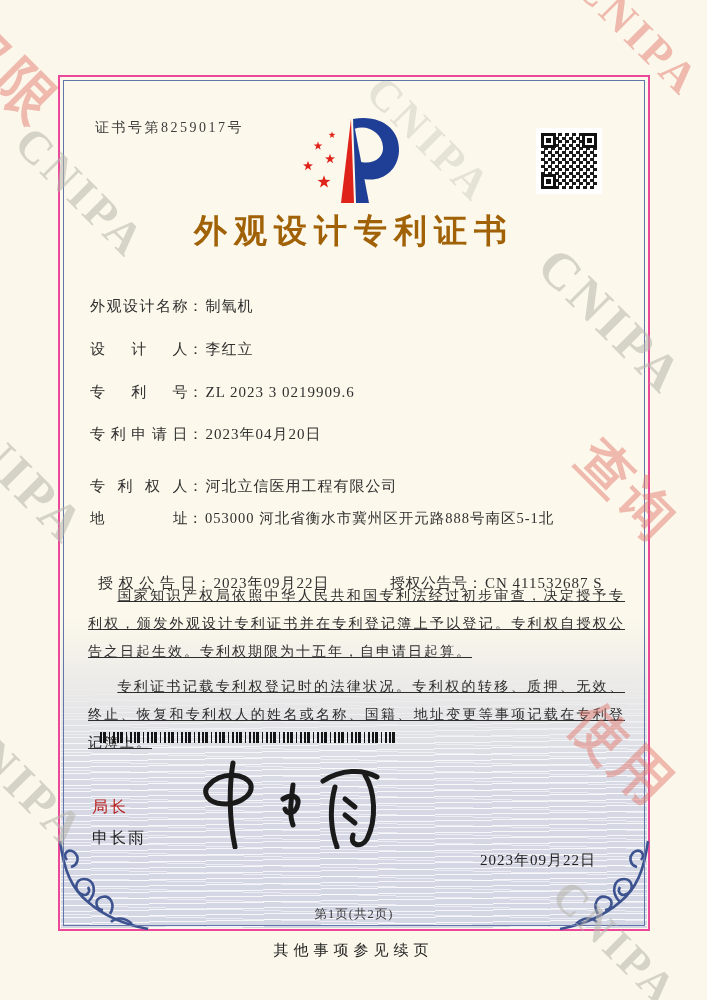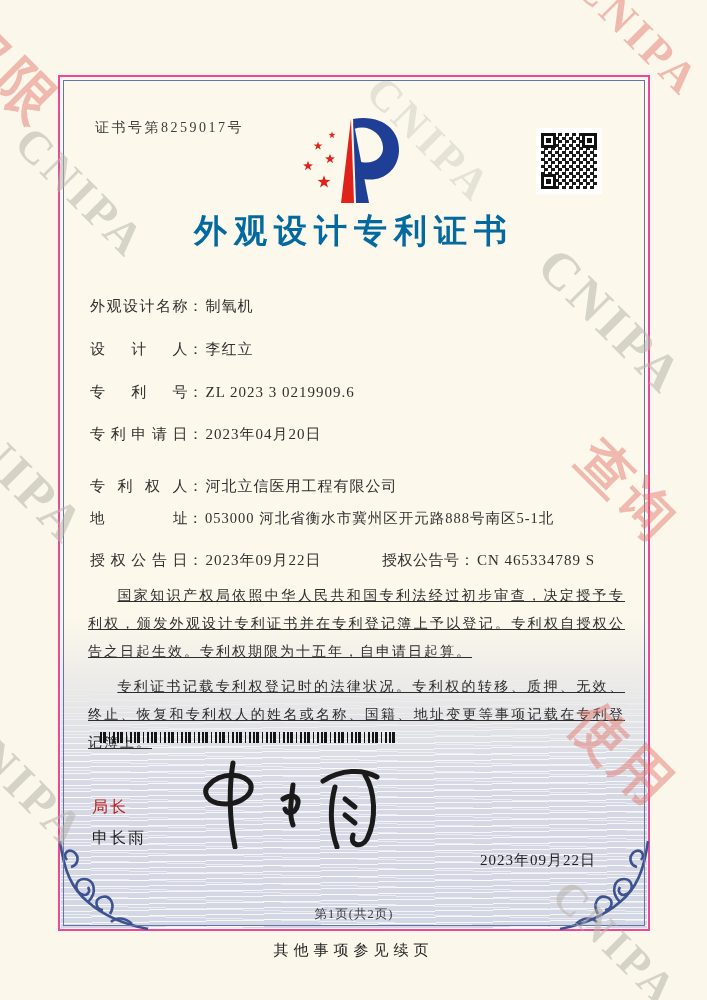--- a/index.html
+++ b/index.html
@@ -51,29 +51,29 @@
   .cert-no{position:absolute;left:35px;top:42px;font-size:14px;letter-spacing:2.5px;color:#3c3c3c;z-index:2;}
   .logo{position:absolute;left:236px;top:37px;width:106px;height:94px;z-index:2;}
   .qr{position:absolute;left:476px;top:51px;width:66px;height:66px;background:#fff;padding:5px;box-sizing:border-box;z-index:2;}
   .qr-inner{position:relative;width:100%;height:100%;
     background:repeating-conic-gradient(#1a1a1a 0% 25%,#fff 0% 50%) 0 0/7px 7px;}
   .finder{position:absolute;width:15px;height:15px;border:3px solid #111;background:#fff;box-sizing:border-box;}
   .finder::after{content:"";position:absolute;inset:2px;background:#111;}
   .finder.tl{left:0;top:0;} .finder.tr{right:0;top:0;} .finder.bl{left:0;bottom:0;}
 
   .title{position:absolute;left:0;right:0;top:132px;margin:0;text-align:center;
-    font-size:33px;font-weight:700;letter-spacing:7px;color:#0369a1;z-index:2;}
+    font-size:33px;font-weight:700;letter-spacing:7px;color:#a16207;z-index:2;}
 
   
   .row{position:absolute;left:30px;font-size:15px;color:#303030;white-space:nowrap;z-index:2;letter-spacing:.5px;}
   .row .lbl{display:inline-block;width:98px;text-align:justify;text-align-last:justify;vertical-align:bottom;}
   .row .colon{margin-right:2px;}
   .row .val{letter-spacing:1px;}
   .r0{top:220px;} .r1{top:263px;} .r2{top:306px;} .r3{top:348px;}
-  .r4{top:400px;} .r5{top:432px;font-size:14.5px;} .r6{top:474px;}
+  .r4{top:400px;} .r5{top:432px;font-size:14.5px;} .r6{top:497px;margin-left:8px;}
   .grant{position:absolute;left:292px;top:0;}
   .grant .lbl2{letter-spacing:.5px;}
 
   
   .paras{position:absolute;left:28px;top:505px;width:537px;z-index:2;}
   .paras p{margin:0 0 7px;font-size:14px;line-height:28px;letter-spacing:2px;
     text-indent:2.1em;text-align:justify;color:#2d2d2d;text-decoration:underline;}
 
   
   .barcode{position:absolute;left:40px;top:655px;width:298px;height:11px;z-index:2;
@@ -152,21 +152,21 @@
     </div>
     <div class="row r4">
       <span class="lbl">专利权人</span><span class="colon">：</span><span class="val">河北立信医用工程有限公司</span>
     </div>
     <div class="row r5">
       <span class="lbl">地址</span><span class="colon">：</span><span class="val">053000 河北省衡水市冀州区开元路888号南区5-1北</span>
     </div>
     <div class="row r6">
       <span class="lbl">授权公告日</span><span class="colon">：</span><span class="val">2023年09月22日</span>
       <span class="grant">
-        <span class="lbl2">授权公告号</span><span class="colon">：</span><span class="val">CN 465334789 S</span>
+        <span class="lbl2">授权公告号</span><span class="colon">：</span><span class="val">CN 411532687 S</span>
       </span>
     </div>
 
     <div class="paras">
       <p>国家知识产权局依照中华人民共和国专利法经过初步审查，决定授予专利权，颁发外观设计专利证书并在专利登记簿上予以登记。专利权自授权公告之日起生效。专利权期限为十五年，自申请日起算。</p>
       <p>专利证书记载专利权登记时的法律状况。专利权的转移、质押、无效、终止、恢复和专利权人的姓名或名称、国籍、地址变更等事项记载在专利登记簿上。</p>
     </div>
 
     <div class="barcode"></div>
 

